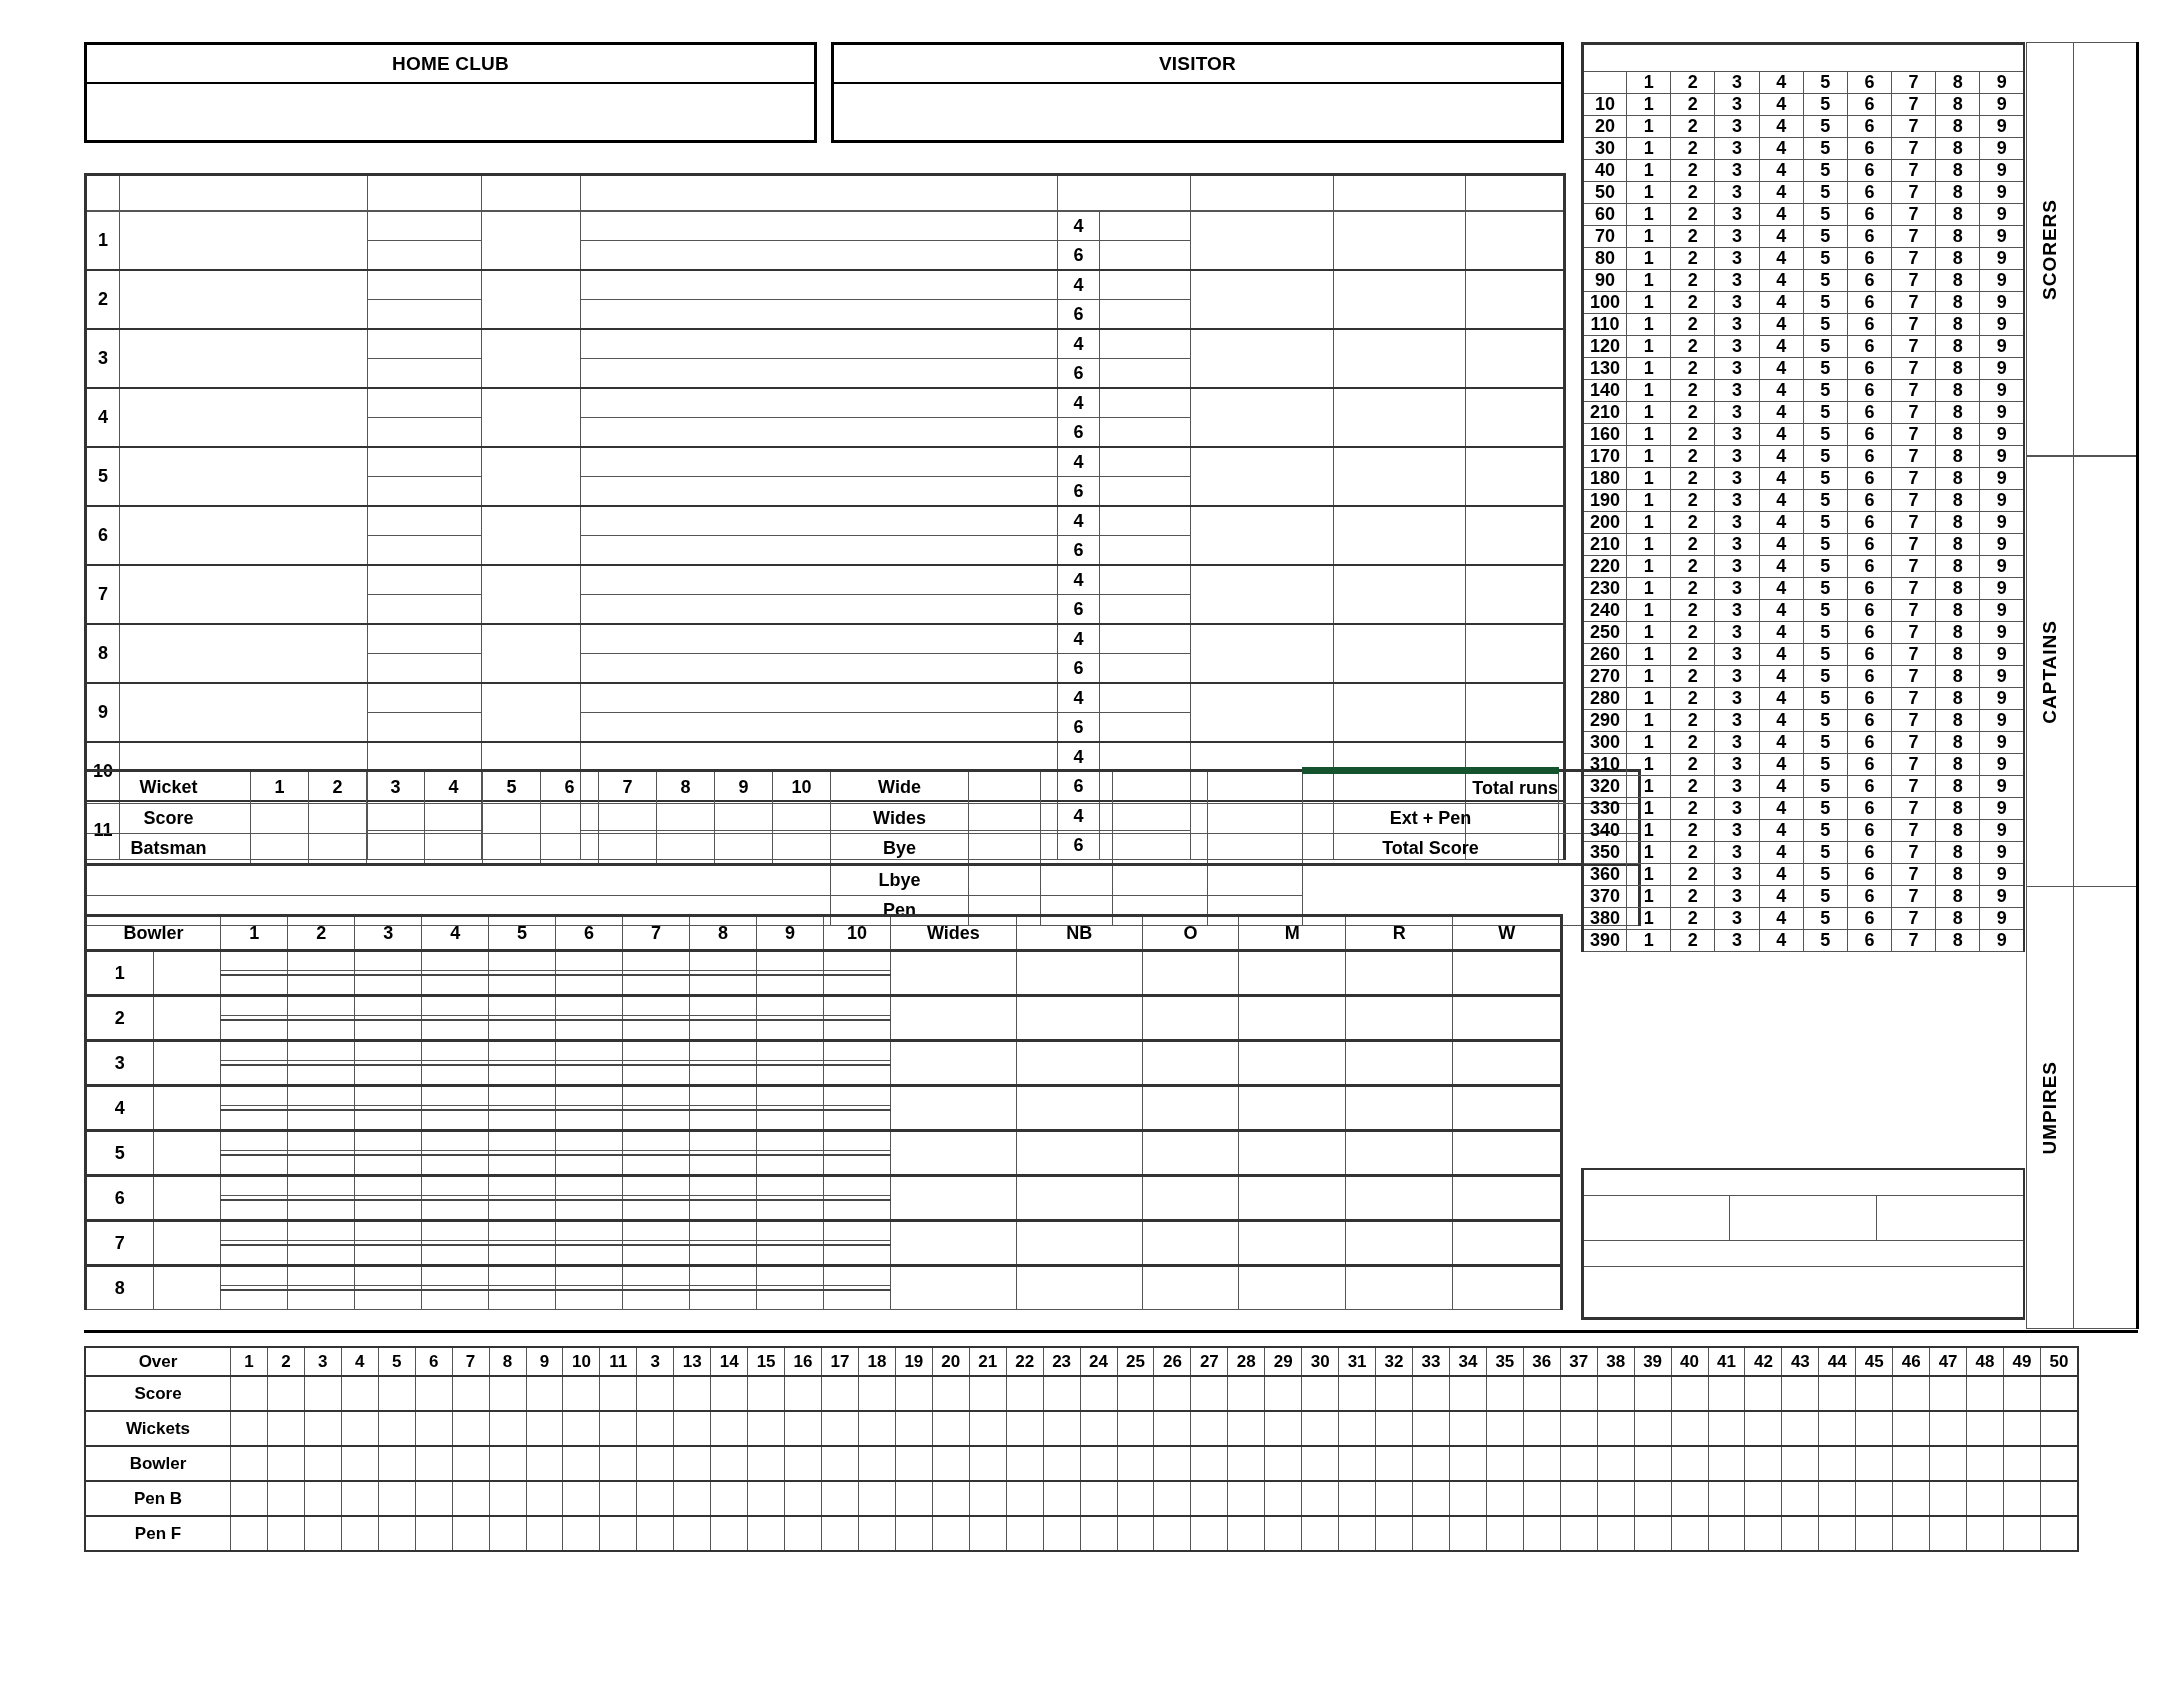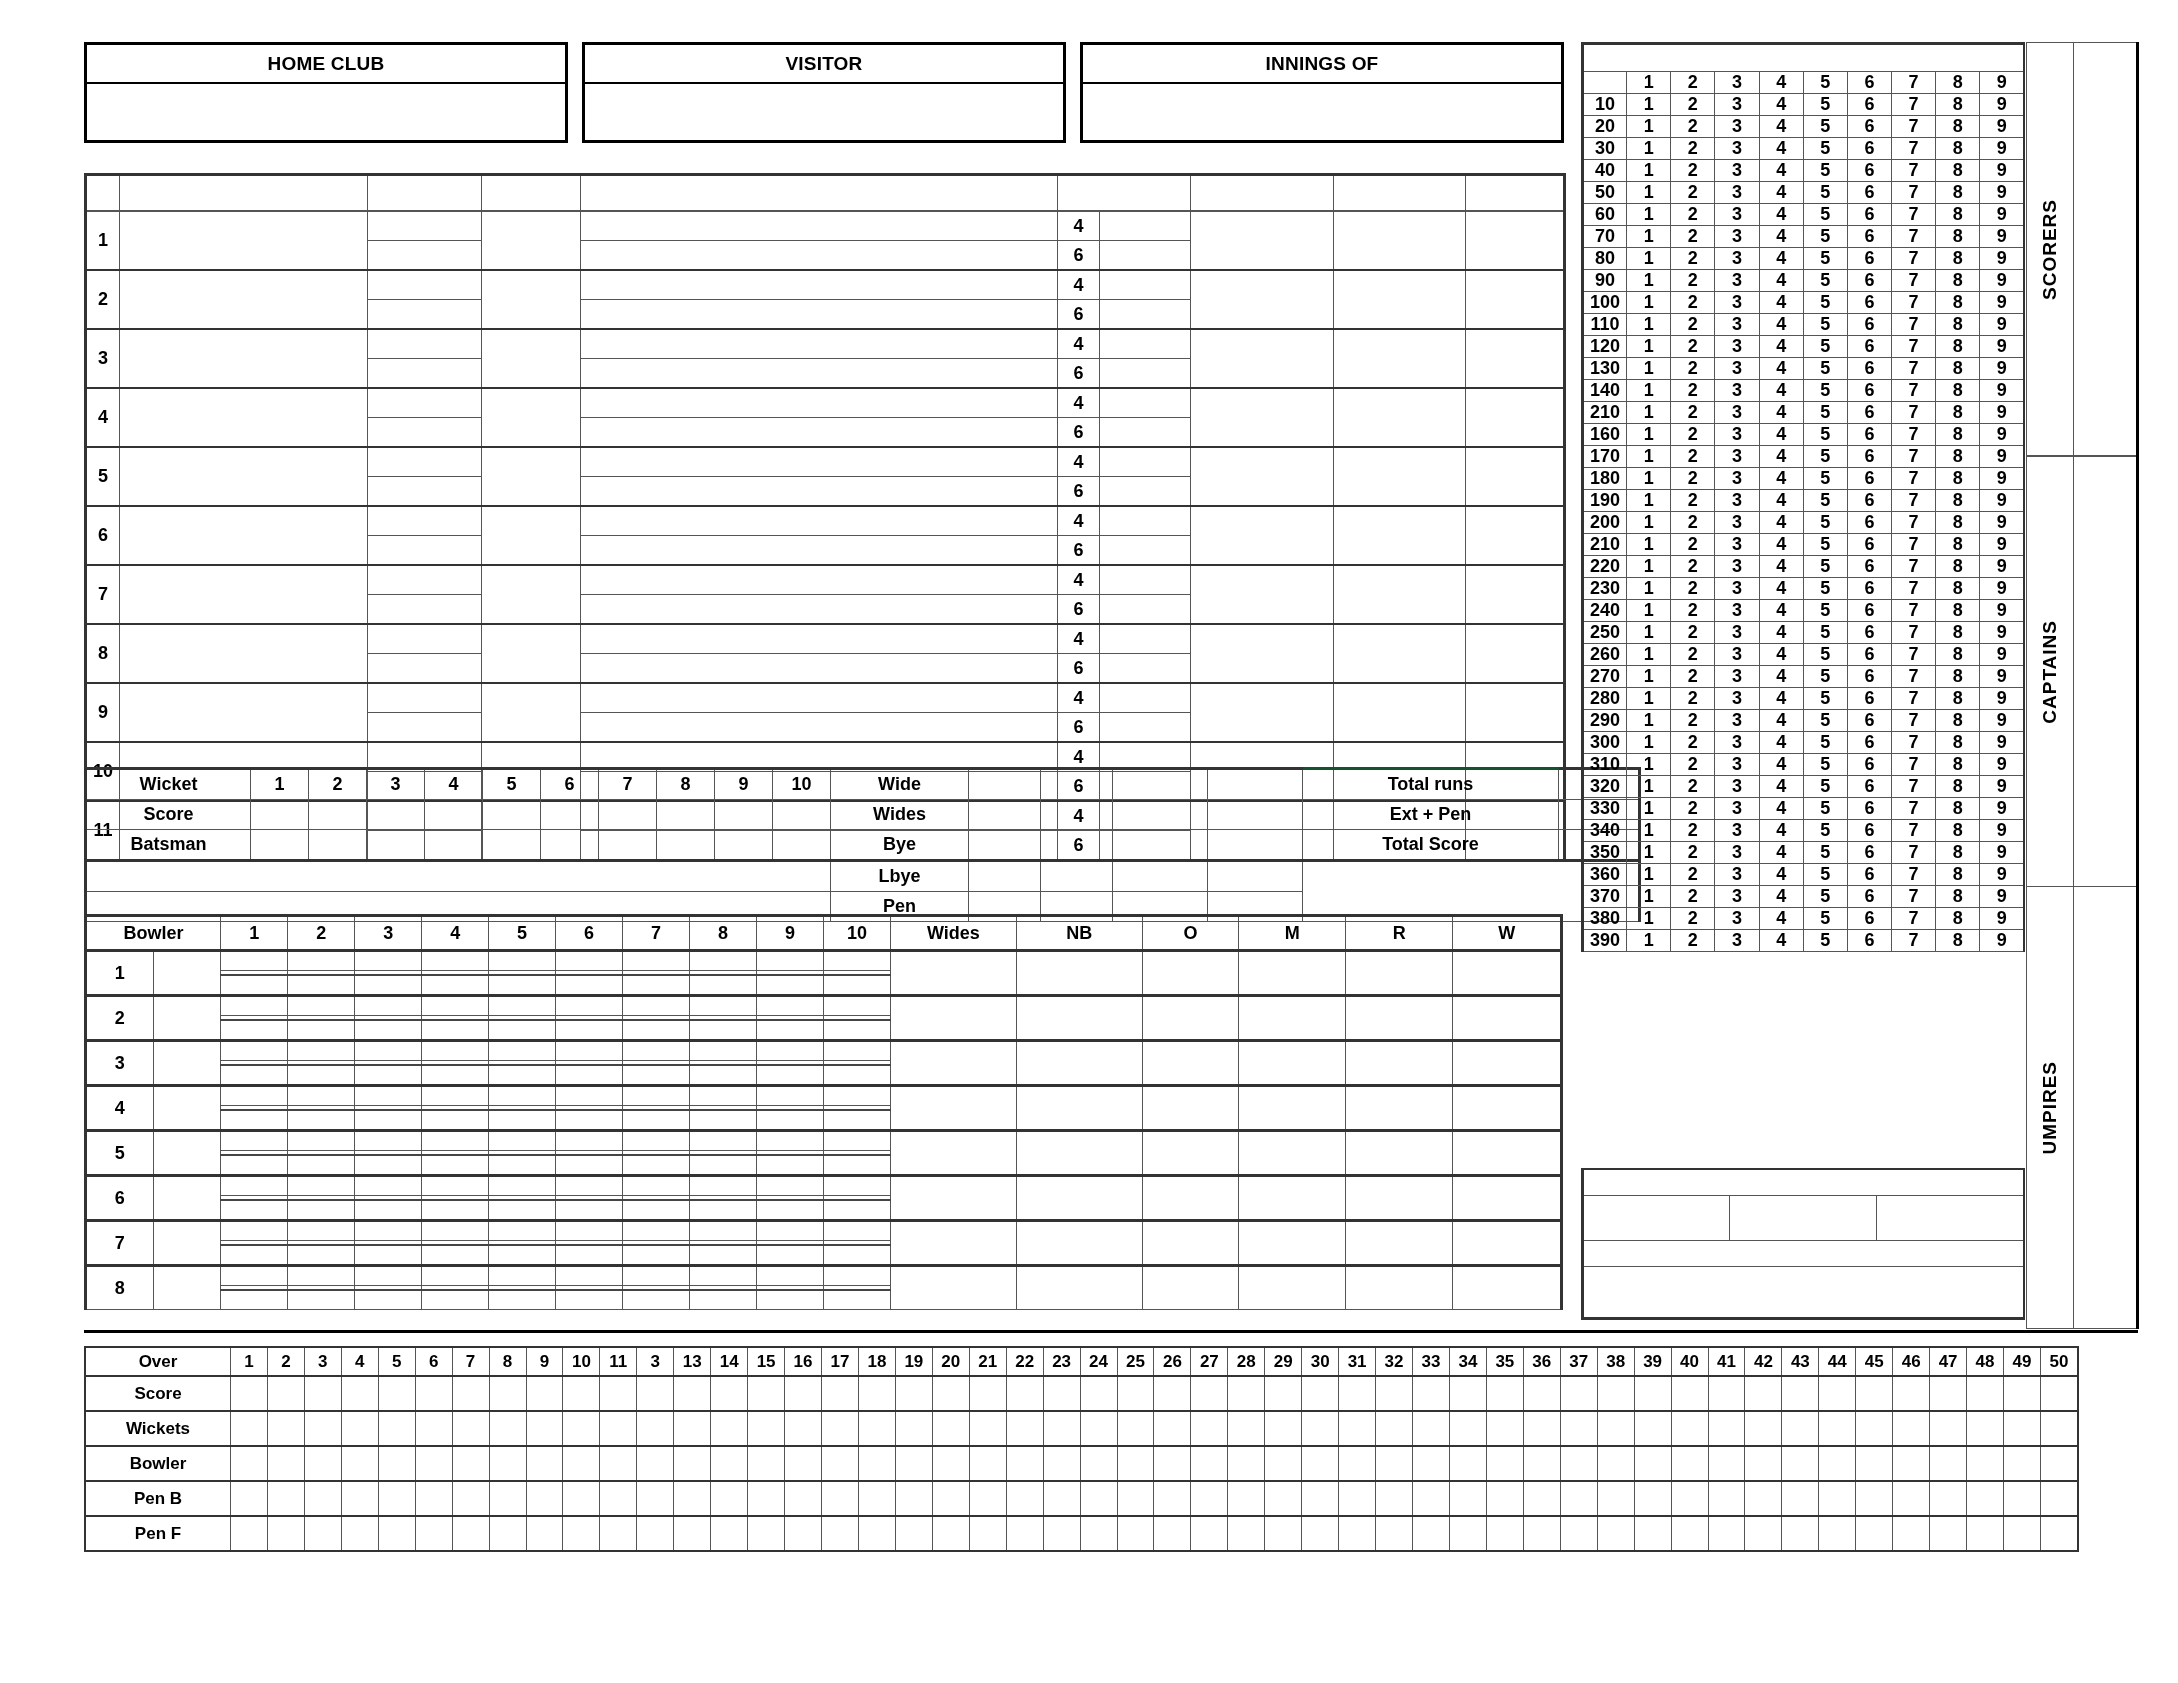--- a/index.html
+++ b/index.html
@@ -94,24 +94,20 @@
 
 <div id="page">
 
   <div class="topboxes">
     <div class="topbox">
       <div class="lbl">HOME CLUB</div>
       <div class="val"></div>
     </div>
     <div class="topbox">
       <div class="lbl">VISITOR</div>
-      <div class="val"></div>
-    </div>
-    <div class="topbox">
-      <div class="lbl">INNINGS OF</div>
       <div class="val"></div>
     </div>
   </div>
 
   <div class="batwrap">
     <table class="bat">
       <colgroup>
         <col class="c-num">
           <col class="c-name">
           <col class="c-inout">
@@ -350,21 +346,21 @@
             <td class="wkC" style="border-top:3px solid #333;">6</td>
             <td class="wkC" style="border-top:3px solid #333;">7</td>
             <td class="wkC" style="border-top:3px solid #333;">8</td>
             <td class="wkC" style="border-top:3px solid #333;">9</td>
             <td class="wkC" style="border-top:3px solid #333;">10</td>
             <td class="exLab" style="border-top:3px solid #333;">Wide</td>
             <td class="exC" style="border-top:3px solid #333;"></td>
             <td class="exC" style="border-top:3px solid #333;"></td>
             <td class="exC2" style="border-top:3px solid #333;"></td>
             <td class="exC2" style="border-top:3px solid #333;"></td>
-            <td class="totLab" style="border-top:3px solid #14532d;">Total runs</td>
+            <td class="totLab" style="border-top:7px solid #14532d;text-align:right;">Total runs</td>
             <td class="totV" style="border-top:3px solid #333;border-right:3px solid #333;"></td>
           </tr>
           <tr>
             <td style="border-left:3px solid #333;">Score</td>
             <td></td>
             <td></td>
             <td></td>
             <td></td>
             <td></td>
             <td></td>

